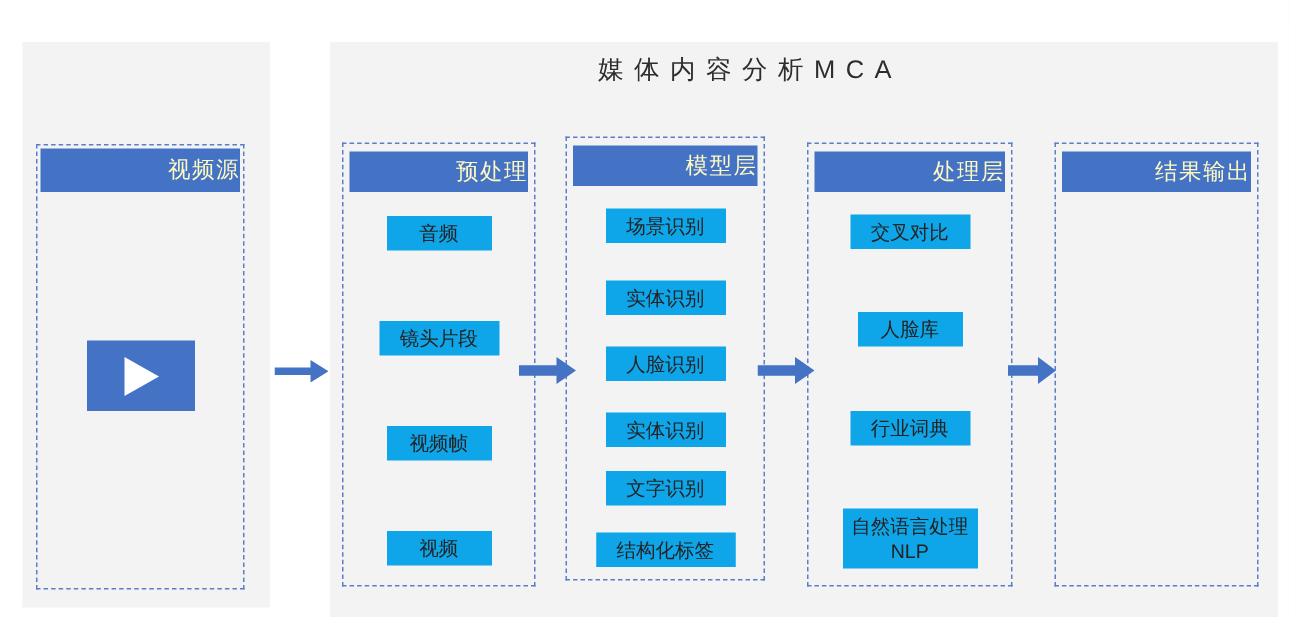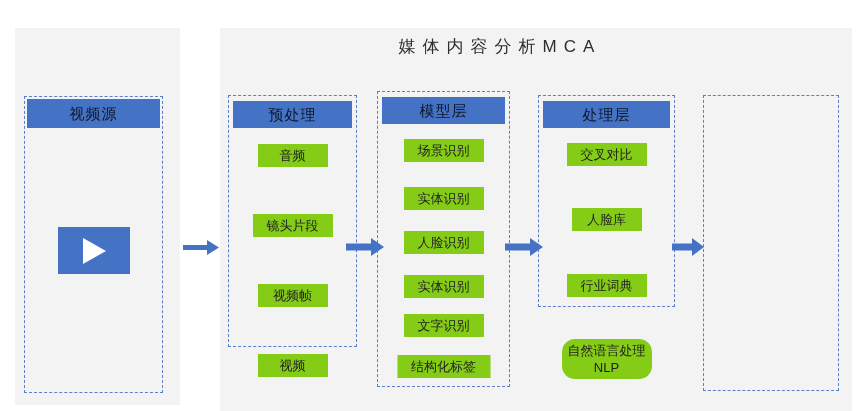--- a/index.html
+++ b/index.html
@@ -32,59 +32,58 @@
     font-weight: 500;
     letter-spacing: 7px;
     color: #2d2d2d;
   }
 
   .col {
     position: absolute;
     border: 1px dashed #5b7ec9;
   }
   .col-1 { left: 24px;  top: 81px; width: 139px; height: 297px; }
-  .col-2 { left: 228px; top: 80px; width: 129px; height: 252px; }
+  .col-2 { left: 228px; top: 80px; width: 129px; height: 296px; }
   .col-3 { left: 377px; top: 76px; width: 133px; height: 296px; }
-  .col-4 { left: 538px; top: 80px; width: 137px; height: 212px; }
+  .col-4 { left: 538px; top: 80px; width: 137px; height: 296px; }
   .col-5 { left: 703px; top: 80px; width: 136px; height: 296px; }
 
   .col-header {
     position: absolute;
     left: 4px;
     right: 4px;
     top: 5px;
     height: 27px;
     line-height: 27px;
     background: #4472c4;
-    color: #0f172a;
+    color: #fef9c3;
     font-size: 15px;
-    text-align: center;
+    text-align: right;
     letter-spacing: 1px;
   }
   .col-1 .col-header { left: 2px; right: 2px; top: 2px; height: 29px; line-height: 29px; }
 
   .item {
     position: absolute;
     left: 50%;
     transform: translateX(-50%);
     min-width: 70px;
     padding: 3px 14px;
-    background: #84cc16;
+    background: #0ea5e9;
     color: #222222;
     font-size: 13px;
     line-height: 17px;
     text-align: center;
     white-space: nowrap;
   }
   .item-wrap {
     white-space: normal;
     width: 90px;
     min-width: 0;
     padding: 3px 6px;
-    border-radius: 13px;
   }
 
   .play-btn {
     position: absolute;
     left: 50%;
     transform: translateX(-50%);
     top: 130px;
     width: 72px;
     height: 47px;
     background: #4472c4;
@@ -134,20 +133,21 @@
 
   <div class="col col-4">
     <div class="col-header">处理层</div>
     <div class="item" style="top:47px">交叉对比</div>
     <div class="item" style="top:112px">人脸库</div>
     <div class="item" style="top:178px">行业词典</div>
     <div class="item item-wrap" style="top:243px">自然语言处理NLP</div>
   </div>
 
   <div class="col col-5">
+    <div class="col-header">结果输出</div>
   </div>
 
   <div class="arrow" style="left:183px; top:225px">
     <svg width="36" height="15" viewBox="0 0 36 15">
       <polygon points="0,5 24,5 24,0 36,7.5 24,15 24,10 0,10" fill="#4472c4"></polygon>
     </svg>
   </div>
   <div class="arrow" style="left:346px; top:223px">
     <svg width="38" height="18" viewBox="0 0 38 18">
       <polygon points="0,5.5 25,5.5 25,0 38,9 25,18 25,12.5 0,12.5" fill="#4472c4"></polygon>

